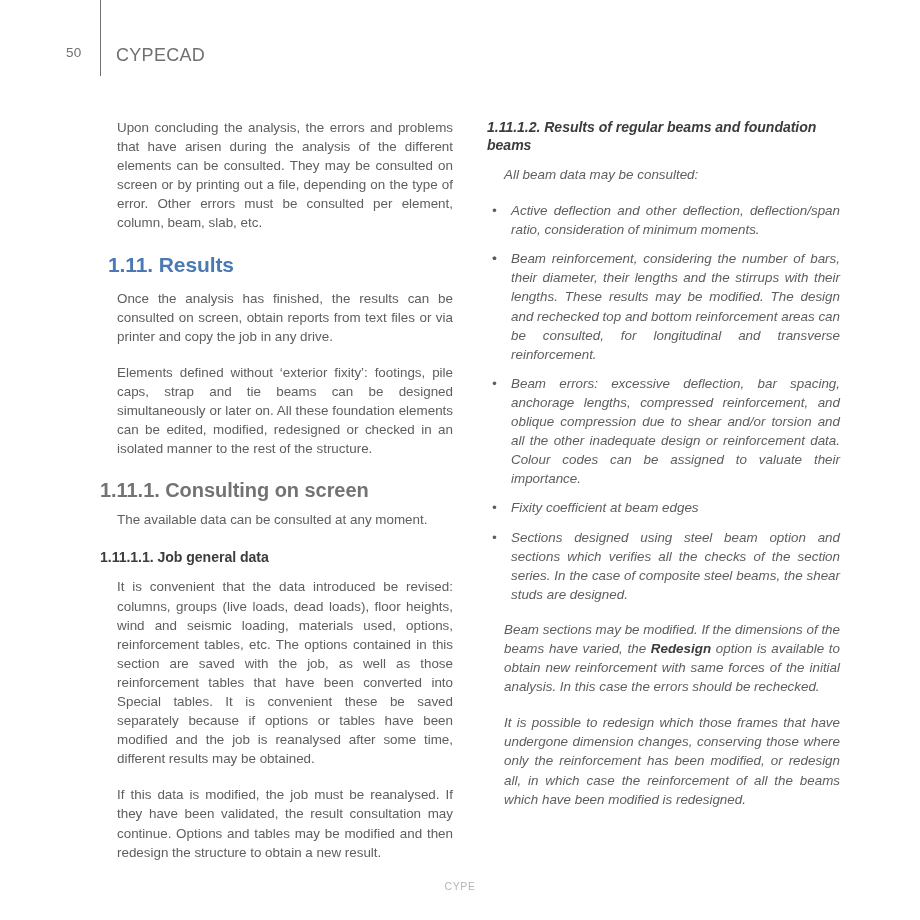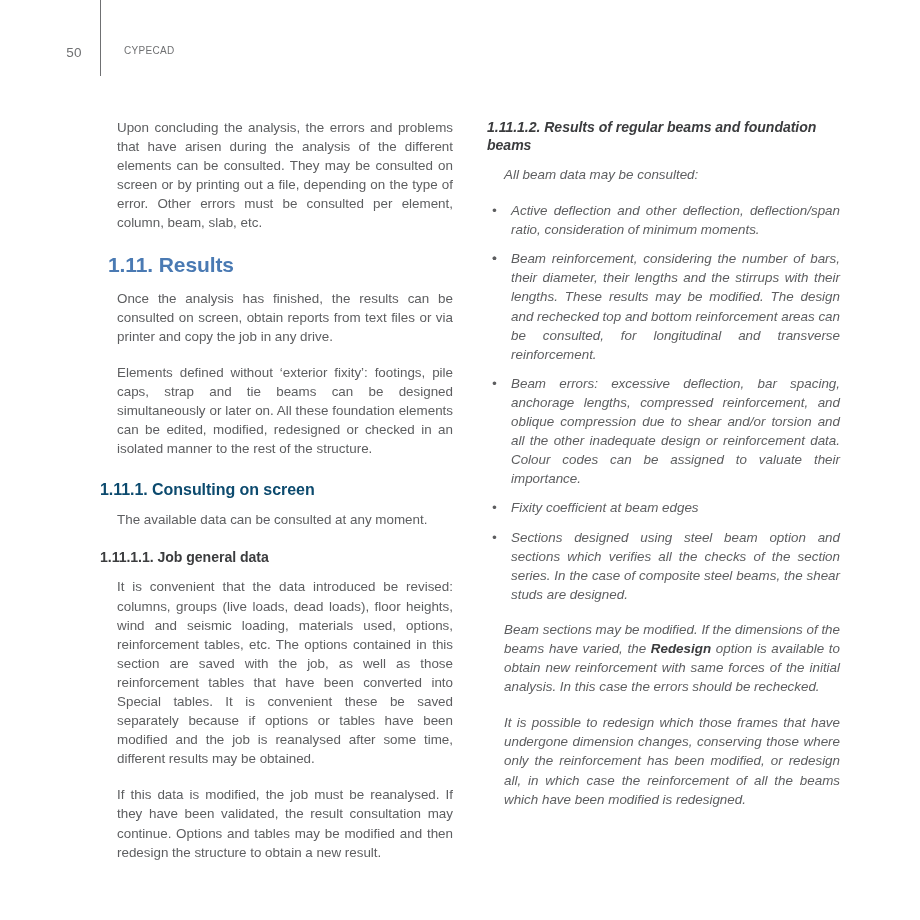--- a/index.html
+++ b/index.html
@@ -34,33 +34,33 @@
   .header-rule {
     position: absolute;
     left: 100px;
     top: 0;
     width: 1px;
     height: 76px;
     background: #6f7072;
   }
   .page-number {
     position: absolute;
-    left: 60px;
+    left: 66px;
     top: 45px;
     width: 28px;
-    text-align: center;
+    text-align: left;
     font-size: 13.5px;
     letter-spacing: 0.2px;
     color: #6f7072;
   }
   .header-title {
     position: absolute;
-    left: 124px;
+    left: 116px;
     top: 45px;
-    font-size: 10px;
+    font-size: 18px;
     letter-spacing: 0.3px;
     color: #6f7072;
   }
 
   
   .columns {
     position: absolute;
     left: 100px;
     top: 118px;
     width: 742px;
@@ -91,24 +91,24 @@
     font-size: 21px;
     line-height: 24px;
     font-weight: bold;
     color: #4a7ab3;
     font-family: "Liberation Sans Narrow", "Liberation Sans", sans-serif;
     letter-spacing: -0.1px;
   }
 
   h2.sub-title {
     margin: 23px 0 11px 0;
-    font-size: 16px;
+    font-size: 20px;
     line-height: 18px;
     font-weight: bold;
-    color: #0c4a6e;
+    color: #737373;
     font-family: "Liberation Sans Narrow", "Liberation Sans", sans-serif;
     letter-spacing: -0.05px;
   }
 
   h3.sub-sub-title {
     margin: 19px 0 11px 0;
     font-size: 14.1px;
     line-height: 18px;
     font-weight: bold;
     color: #3b3c3e;
@@ -230,14 +230,17 @@
       </ul>
 
       <p class="body"><span class="txt">Beam sections may be modified. If the dimensions of the beams have varied, the </span><span class="strong">Redesign</span><span class="txt"> option is available to obtain new reinforcement with same forces of the initial analysis. In this case the errors should be rechecked.</span></p>
 
       <p class="body">It is possible to redesign which those frames that have undergone dimension changes, conserving those where only the reinforcement has been modified, or redesign all, in which case the reinforcement of all the beams which have been modified is redesigned.</p>
 
     </div>
 
   </div>
 
+  <div class="page-footer">
+    <span class="footer-text">CYPE</span>
+  </div>
 
 </div>
 
 </body></html>

